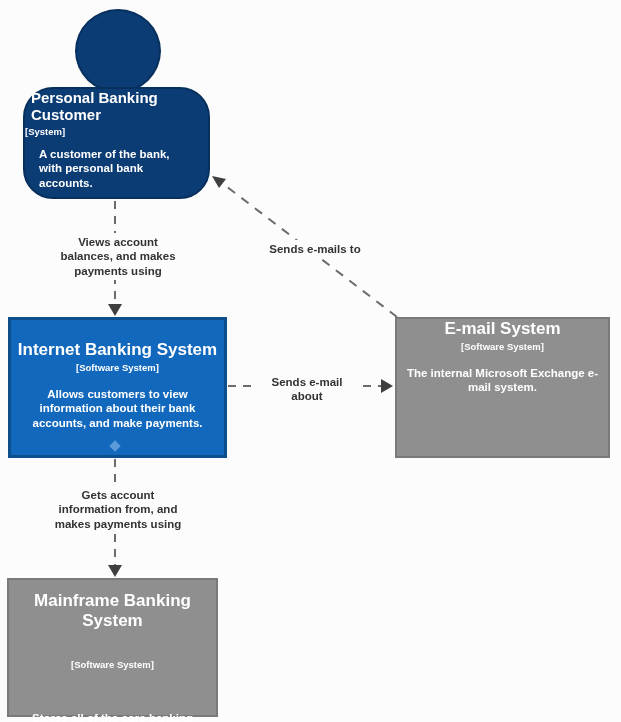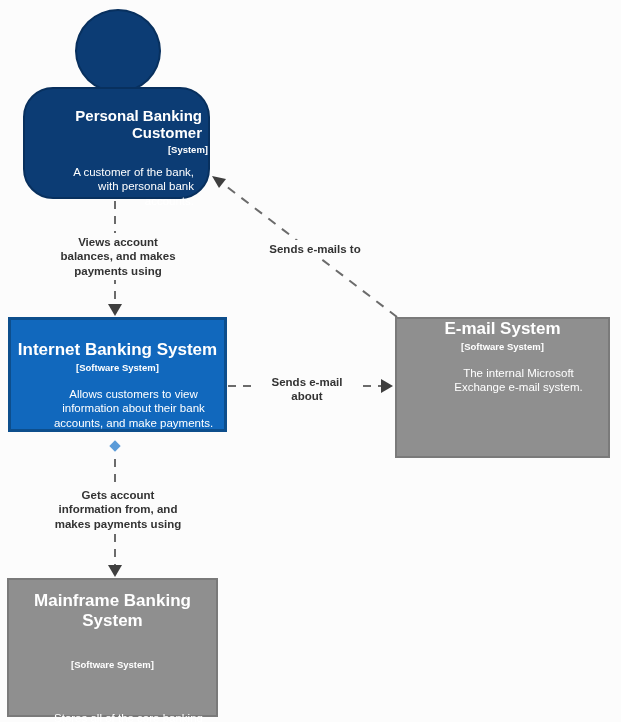--- a/index.html
+++ b/index.html
@@ -35,32 +35,32 @@
   }
   .person-body {
     position: absolute;
     left: 23px; top: 87px;
     width: 187px; height: 112px;
     border-radius: 30px;
     border-style: solid;
     border-width: 2px;
     box-sizing: border-box;
     color: #fff;
-    text-align: right;
-    padding-top: 18px;
+    text-align: left;
+    padding-top: 0;
   }
   .sysbox {
     display: flex;
     flex-direction: column;
     align-items: center;
     border-style: solid;
   }
   .box-internet {
     left: 8px; top: 317px;
-    width: 219px; height: 115px;
+    width: 219px; height: 141px;
     border-width: 3px;
     padding-top: 20px;
   }
   .box-email {
     left: 395px; top: 317px;
     width: 215px; height: 141px;
     border-width: 2px;
   }
   .box-mainframe {
     left: 7px; top: 578px;
@@ -75,25 +75,24 @@
     padding: 0 6px;
   }
   .big-title { font-size: 17px; }
   .node-type {
     font-size: 9.5px;
     font-weight: 600;
     margin-top: 2px;
   }
   .node-desc {
     font-size: 11.5px;
-    font-weight: 400;
+    font-weight: 700;
     line-height: 1.3;
     margin-top: 14px;
     padding: 0 8px;
-    margin-left: 32px;
   }
   .person-body .node-desc { margin-top: 10px; padding: 0 14px; }
   .rel-label {
     position: absolute;
     font-size: 11.5px;
     font-weight: bold;
     line-height: 1.25;
     text-align: center;
     padding: 2px 3px;
   }

